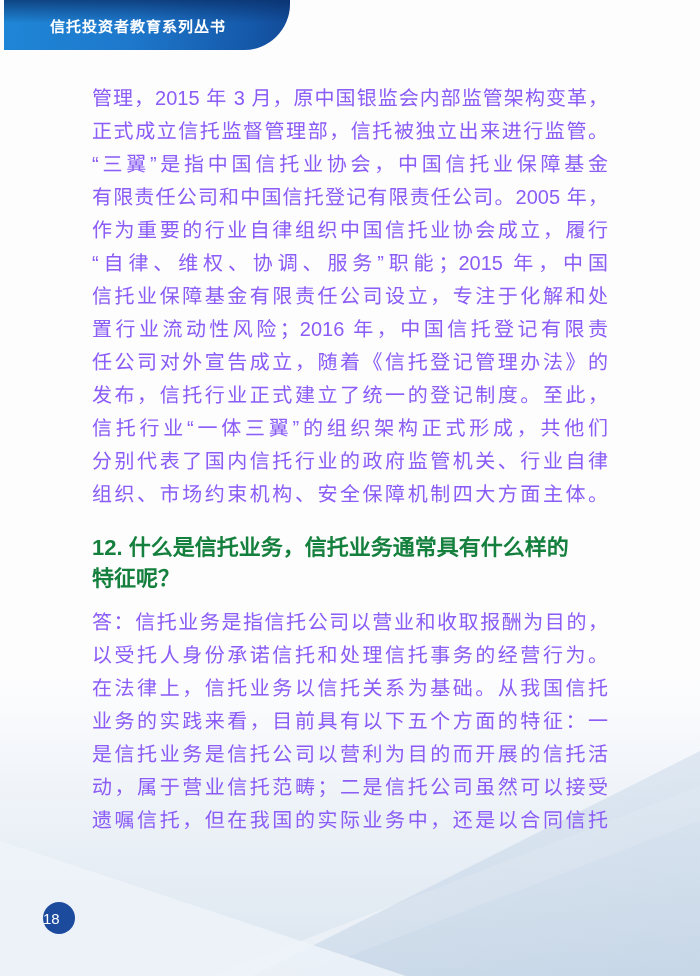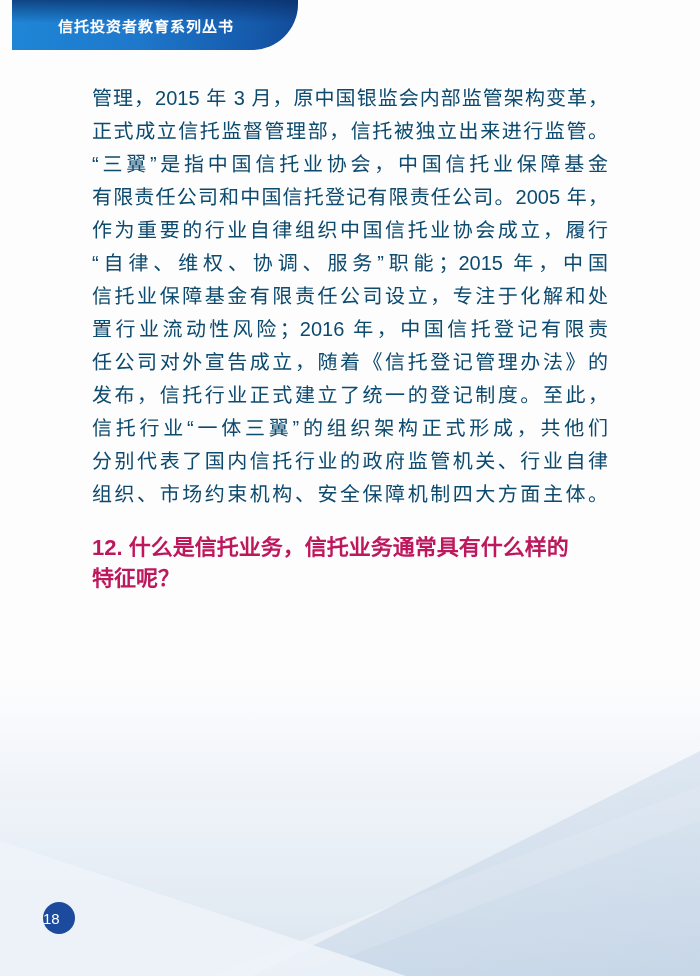--- a/index.html
+++ b/index.html
@@ -11,21 +11,21 @@
     position: relative;
     width: 700px;
     height: 976px;
     background: #fdfdfe;
     overflow: hidden;
   }
 
   
   .banner {
     position: absolute;
-    top: 0; left: 12px;
+    top: 0; left: 4px;
     width: 286px;
     height: 50px;
     border-bottom-right-radius: 46px;
     background:
       linear-gradient(to bottom, rgba(9,44,100,0.72) 0%, rgba(9,44,100,0) 46%),
       linear-gradient(98deg, #1f86d6 0%, #1e78cc 45%, #1559aa 85%, #124a97 100%);
     display: flex;
     align-items: center;
     z-index: 3;
   }
@@ -77,34 +77,34 @@
 
   
   .content {
     position: relative;
     z-index: 1;
     padding: 0 92px;
   }
   .body-text {
     margin: 0;
     width: 516px;
-    color: #0c4a6e;
+    color: #8b5cf6;
     font-size: 20px;
     line-height: 33px;
     white-space: pre-line;
     text-align: justify;
     text-align-last: justify;
     text-justify: inter-character;
   }
   .para-continuation { padding-top: 82px; }
   .question-heading {
     margin: 0;
     padding-top: 21px;
     width: 516px;
-    color: #be185d;
+    color: #15803d;
     font-size: 22px;
     font-weight: bold;
     line-height: 31px;
     white-space: pre-line;
     text-align: left;
     text-align-last: left;
   }
   .answer-paragraph { padding-top: 12px; }
 
   
@@ -152,19 +152,26 @@
 置行业流动性风险；2016 年，中国信托登记有限责
 任公司对外宣告成立，随着《信托登记管理办法》的
 发布，信托行业正式建立了统一的登记制度。至此，
 信托行业“一体三翼”的组织架构正式形成，共他们
 分别代表了国内信托行业的政府监管机关、行业自律
 组织、市场约束机构、安全保障机制四大方面主体。</p>
 
     <h2 class="question-heading">12. 什么是信托业务，信托业务通常具有什么样的
 特征呢？</h2>
 
+    <p class="body-text answer-paragraph">答：信托业务是指信托公司以营业和收取报酬为目的，
+以受托人身份承诺信托和处理信托事务的经营行为。
+在法律上，信托业务以信托关系为基础。从我国信托
+业务的实践来看，目前具有以下五个方面的特征：一
+是信托业务是信托公司以营利为目的而开展的信托活
+动，属于营业信托范畴；二是信托公司虽然可以接受
+遗嘱信托，但在我国的实际业务中，还是以合同信托</p>
   </main>
 
   <div class="page-number-badge">
     <span>18</span>
   </div>
 
 </div>
 
 </body></html>

